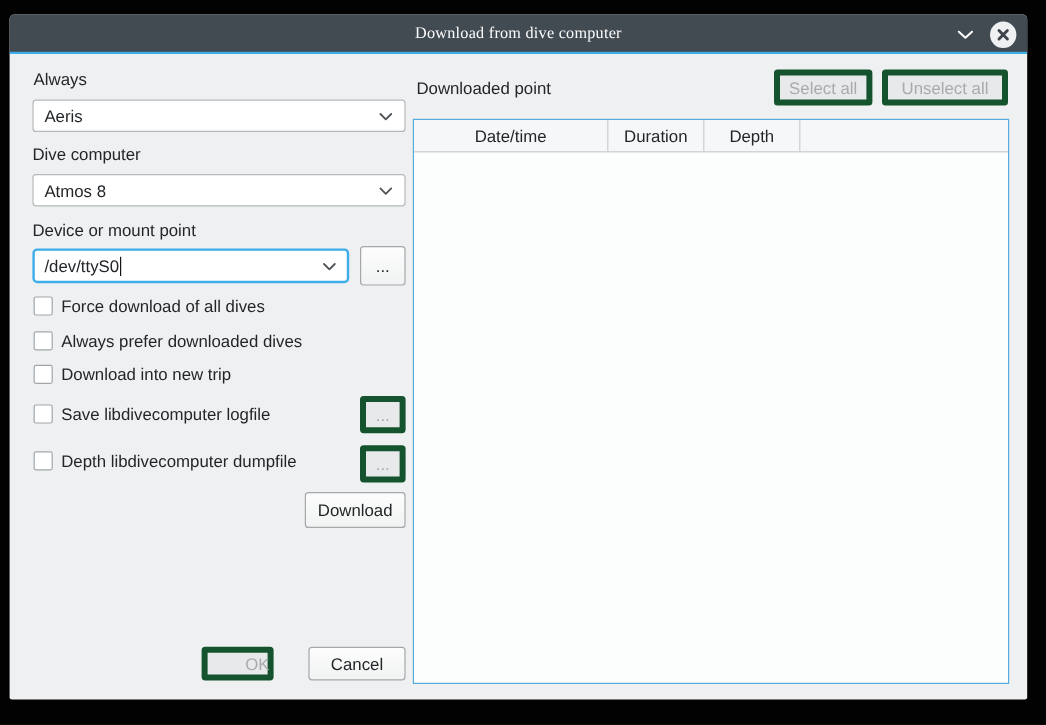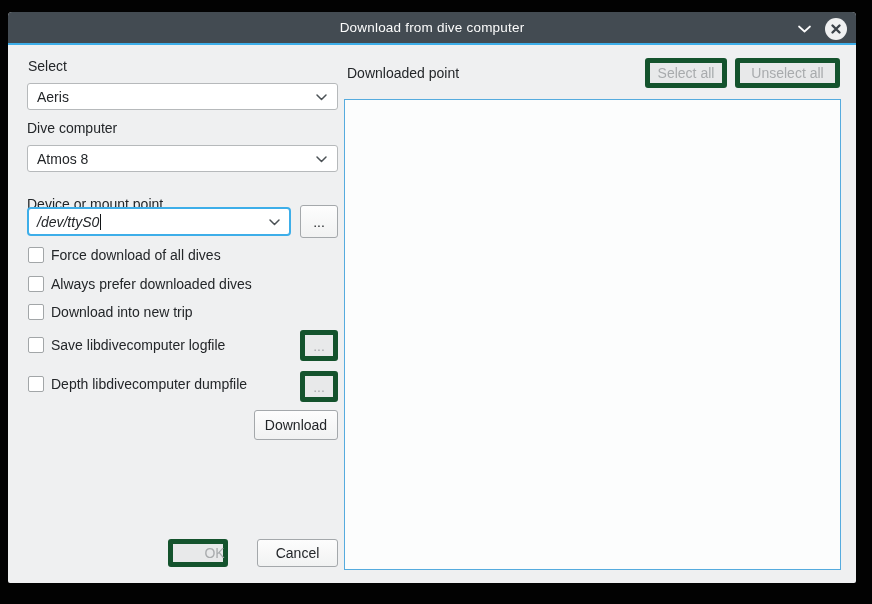--- a/index.html
+++ b/index.html
@@ -25,21 +25,21 @@
     border-radius: 4px 4px 2px 2px;
   }
   
   .titlebar {
     position: absolute; left: 0; top: 0; width: 100%; height: 33px;
     background: var(--titlebar);
     border-bottom: 2px solid var(--accent);
     border-radius: 4px 4px 0 0;
     display: flex; align-items: center; justify-content: center;
   }
-  .titlebar-title { color: #fcfcfc; font-size: 13.5px; letter-spacing: .2px; }
+  .titlebar-title { color: #fcfcfc; font-size: 13.5px; letter-spacing: .2px; font-family: Liberation Serif, serif; }
   .tb-right {
     position: absolute; right: 9px; top: 0; height: 33px;
     display: flex; align-items: center; gap: 13px;
   }
   .tb-chevron { display: flex; align-items: center; }
   .close-btn {
     width: 22px; height: 22px; border-radius: 50%;
     background: #eff0f1;
     display: flex; align-items: center; justify-content: center;
     cursor: pointer;
@@ -54,21 +54,20 @@
     border: 1px solid #b6b9bb;
     border-radius: 3px;
     display: flex; align-items: center; justify-content: space-between;
     padding: 0 9px;
     font-size: 14px; color: var(--text);
   }
   .combo.focused {
     border: 2px solid var(--accent);
     border-radius: 4px;
     padding: 0 8px;
-    font-style: italic;
   }
   .cursor-bar {
     display: inline-block; width: 1px; height: 16px;
     background: #121416; vertical-align: -3px; margin-left: 1px;
   }
   .btn {
     position: absolute;
     background: linear-gradient(#fdfdfd, #f1f2f2);
     border: 1px solid #a4a8ab;
     border-radius: 3px;
@@ -132,21 +131,21 @@
         </svg>
       </span>
       <span class="close-btn">
         <svg width="12" height="12" viewBox="0 0 12 12">
           <path d="M2.5 2.5 L9.5 9.5 M9.5 2.5 L2.5 9.5" stroke="#3c434a" stroke-width="2.4" stroke-linecap="round"></path>
         </svg>
       </span>
     </span>
   </div>
 
-  <div class="lbl" style="left:20px; top:46px;">Select</div>
+  <div class="lbl" style="left:20px; top:46px;">Always</div>
 
   <div class="combo" style="left:19px; top:71px; width:311px; height:27px;">
     <span>Aeris</span>
     <span>
       <svg width="13" height="9" viewBox="0 0 13 9">
         <path d="M2 2 L6.5 6.5 L11 2" stroke="#4c5256" stroke-width="1.5" fill="none" stroke-linecap="round" stroke-linejoin="round"></path>
       </svg>
     </span>
   </div>
 
@@ -154,21 +153,21 @@
 
   <div class="combo" style="left:19px; top:133px; width:311px; height:27px;">
     <span>Atmos 8</span>
     <span>
       <svg width="13" height="9" viewBox="0 0 13 9">
         <path d="M2 2 L6.5 6.5 L11 2" stroke="#4c5256" stroke-width="1.5" fill="none" stroke-linecap="round" stroke-linejoin="round"></path>
       </svg>
     </span>
   </div>
 
-  <div class="lbl" style="left:19px; top:184px;">Device or mount point</div>
+  <div class="lbl" style="left:19px; top:172px;">Device or mount point</div>
 
   <div class="combo focused" style="left:19px; top:195px; width:264px; height:29px;">
     <span><span>/dev/ttyS0</span><span class="cursor-bar"></span></span>
     <span>
       <svg width="13" height="9" viewBox="0 0 13 9">
         <path d="M2 2 L6.5 6.5 L11 2" stroke="#4c5256" stroke-width="1.5" fill="none" stroke-linecap="round" stroke-linejoin="round"></path>
       </svg>
     </span>
   </div>
 
@@ -202,16 +201,22 @@
 
   <div class="btn disabled" style="left:160px; top:527px; width:60px; height:28px;padding-left:33px;">OK</div>
   <div class="btn" style="left:249px; top:527px; width:81px; height:28px;">Cancel</div>
 
   <div class="lbl" style="left:339px; top:53px;">Downloaded point</div>
 
   <div class="btn disabled" style="left:637px; top:46px; width:82px; height:30px;">Select all</div>
   <div class="btn disabled" style="left:727px; top:46px; width:105px; height:30px;">Unselect all</div>
 
   <div class="dive-table">
+    <div class="table-header">
+      <div class="th th-date">Date/time</div>
+      <div class="th th-duration">Duration</div>
+      <div class="th th-depth">Depth</div>
+      <div class="th th-empty"></div>
+    </div>
     <div class="table-body"></div>
   </div>
 
 </div>
 
 </body></html>

